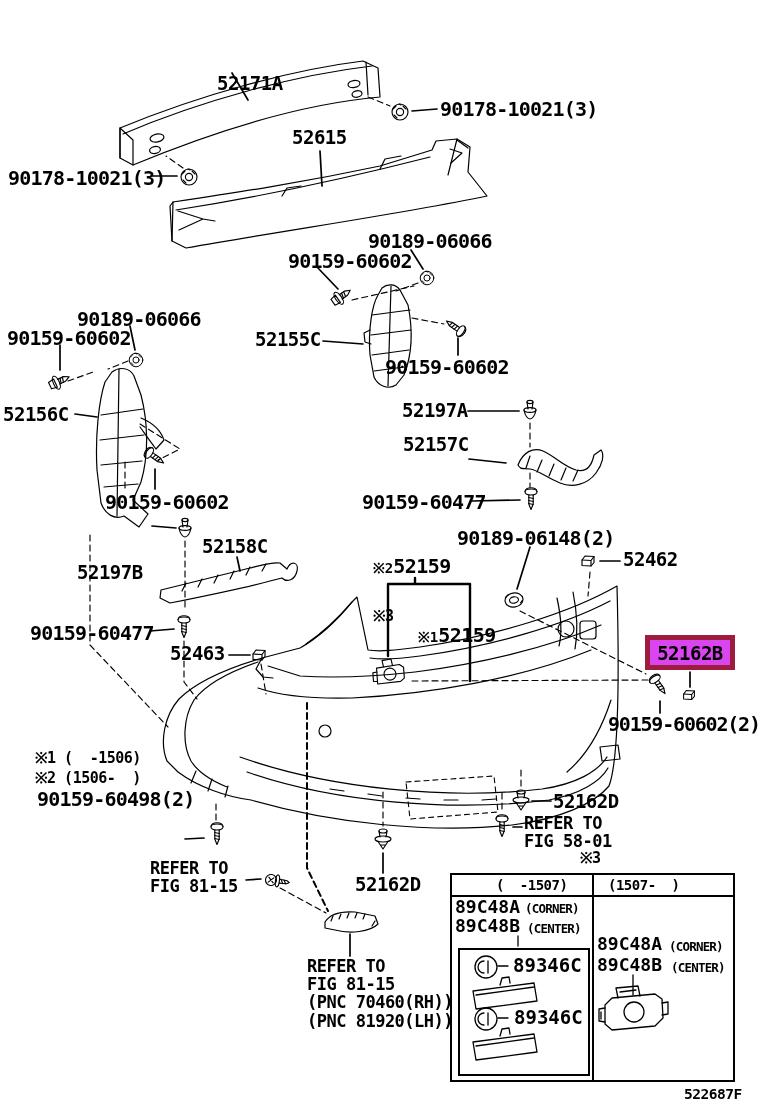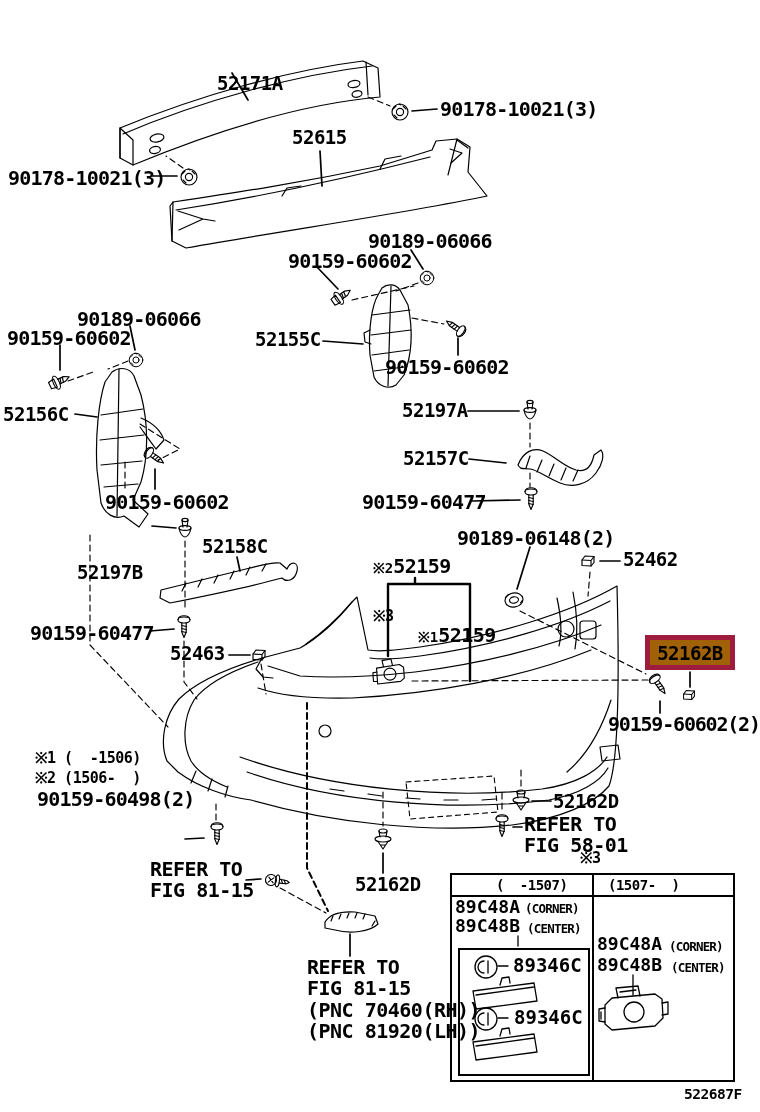--- a/index.html
+++ b/index.html
@@ -4,25 +4,25 @@
 <style>
   html,body{margin:0;padding:0;background:#fff;}
   #stage{position:relative;width:760px;height:1112px;background:#ffffff;overflow:hidden;
          font-family:"DejaVu Sans Mono","Liberation Mono",monospace;color:#000;}
   #linework{position:absolute;left:0;top:0;}
   .lbl{position:absolute;font-weight:bold;line-height:1.05;white-space:pre;color:#000;}
   .pn{font-size:19px;letter-spacing:-0.5px;}
   .pnl{font-size:20px;letter-spacing:-0.8px;}
   .tight{letter-spacing:-1.2px;}
   .note{font-size:15px;letter-spacing:-0.5px;}
-  .ref{font-size:20px;letter-spacing:-0.5px;line-height:1.07;}
+  .ref{font-size:17px;letter-spacing:-0.5px;line-height:1.07;}
   .pfx{font-size:14px;}
   .big{font-size:20px;letter-spacing:-0.5px;}
   .hl-box{position:absolute;left:645px;top:635px;width:80px;height:25px;border:5px solid #9e1d3f;
-          background:#a16207;display:flex;align-items:center;justify-content:center;
+          background:#d946ef;display:flex;align-items:center;justify-content:center;
           font-weight:bold;font-size:19px;letter-spacing:-0.5px;}
   
   .tbl{position:absolute;left:450px;top:873px;width:281px;height:205px;border:2px solid #000;background:transparent;}
   .tbl-vdiv{position:absolute;left:140px;top:0;width:0;height:100%;border-left:2px solid #000;}
   .tbl-hdiv{position:absolute;left:0;top:20px;width:100%;height:0;border-top:2px solid #000;}
   .tbl-inner{position:absolute;left:6px;top:73px;width:128px;height:124px;border:2px solid #000;}
   .hdr{font-size:14px;letter-spacing:-0.5px;}
   .cap{font-size:12.5px;letter-spacing:-0.8px;}
   .fig-code{position:absolute;left:684px;top:1086px;font-weight:bold;font-size:14.5px;letter-spacing:-0.5px;}
 </style>
@@ -266,21 +266,21 @@
 <div class="lbl pn" style="left:292px;top:128px;">52615</div>
 <div class="lbl pnl" style="left:8px;top:168px;">90178-10021(3)</div>
 <div class="lbl pnl" style="left:368px;top:231px;">90189-06066</div>
 <div class="lbl pnl" style="left:288px;top:251px;">90159-60602</div>
 <div class="lbl pnl" style="left:77px;top:309px;">90189-06066</div>
 <div class="lbl pnl" style="left:7px;top:328px;">90159-60602</div>
 <div class="lbl pn" style="left:255px;top:330px;">52155C</div>
 <div class="lbl pnl" style="left:385px;top:357px;">90159-60602</div>
 <div class="lbl pn" style="left:402px;top:401px;">52197A</div>
 <div class="lbl pn" style="left:3px;top:405px;">52156C</div>
-<div class="lbl pn" style="left:403px;top:449px;">52157C</div>
+<div class="lbl pn" style="left:403px;top:435px;">52157C</div>
 <div class="lbl pnl" style="left:362px;top:492px;">90159-60477</div>
 <div class="lbl pnl" style="left:105px;top:492px;">90159-60602</div>
 <div class="lbl pn" style="left:77px;top:515px;margin-top:48px;">52197B</div>
 <div class="lbl pn" style="left:202px;top:537px;text-align:center;">52158C</div>
 <div class="lbl pnl" style="left:457px;top:528px;">90189-06148(2)</div>
 <div class="lbl pn" style="left:623px;top:550px;">52462</div>
 <div class="lbl" style="left:373px;top:556px;"><span class="pfx">※2</span><span class="big">52159</span></div>
 <div class="lbl note" style="left:373px;top:609px;">※3</div>
 <div class="lbl" style="left:418px;top:625px;"><span class="pfx">※1</span><span class="big">52159</span></div>
 <div class="lbl pnl" style="left:30px;top:623px;">90159-60477</div>

